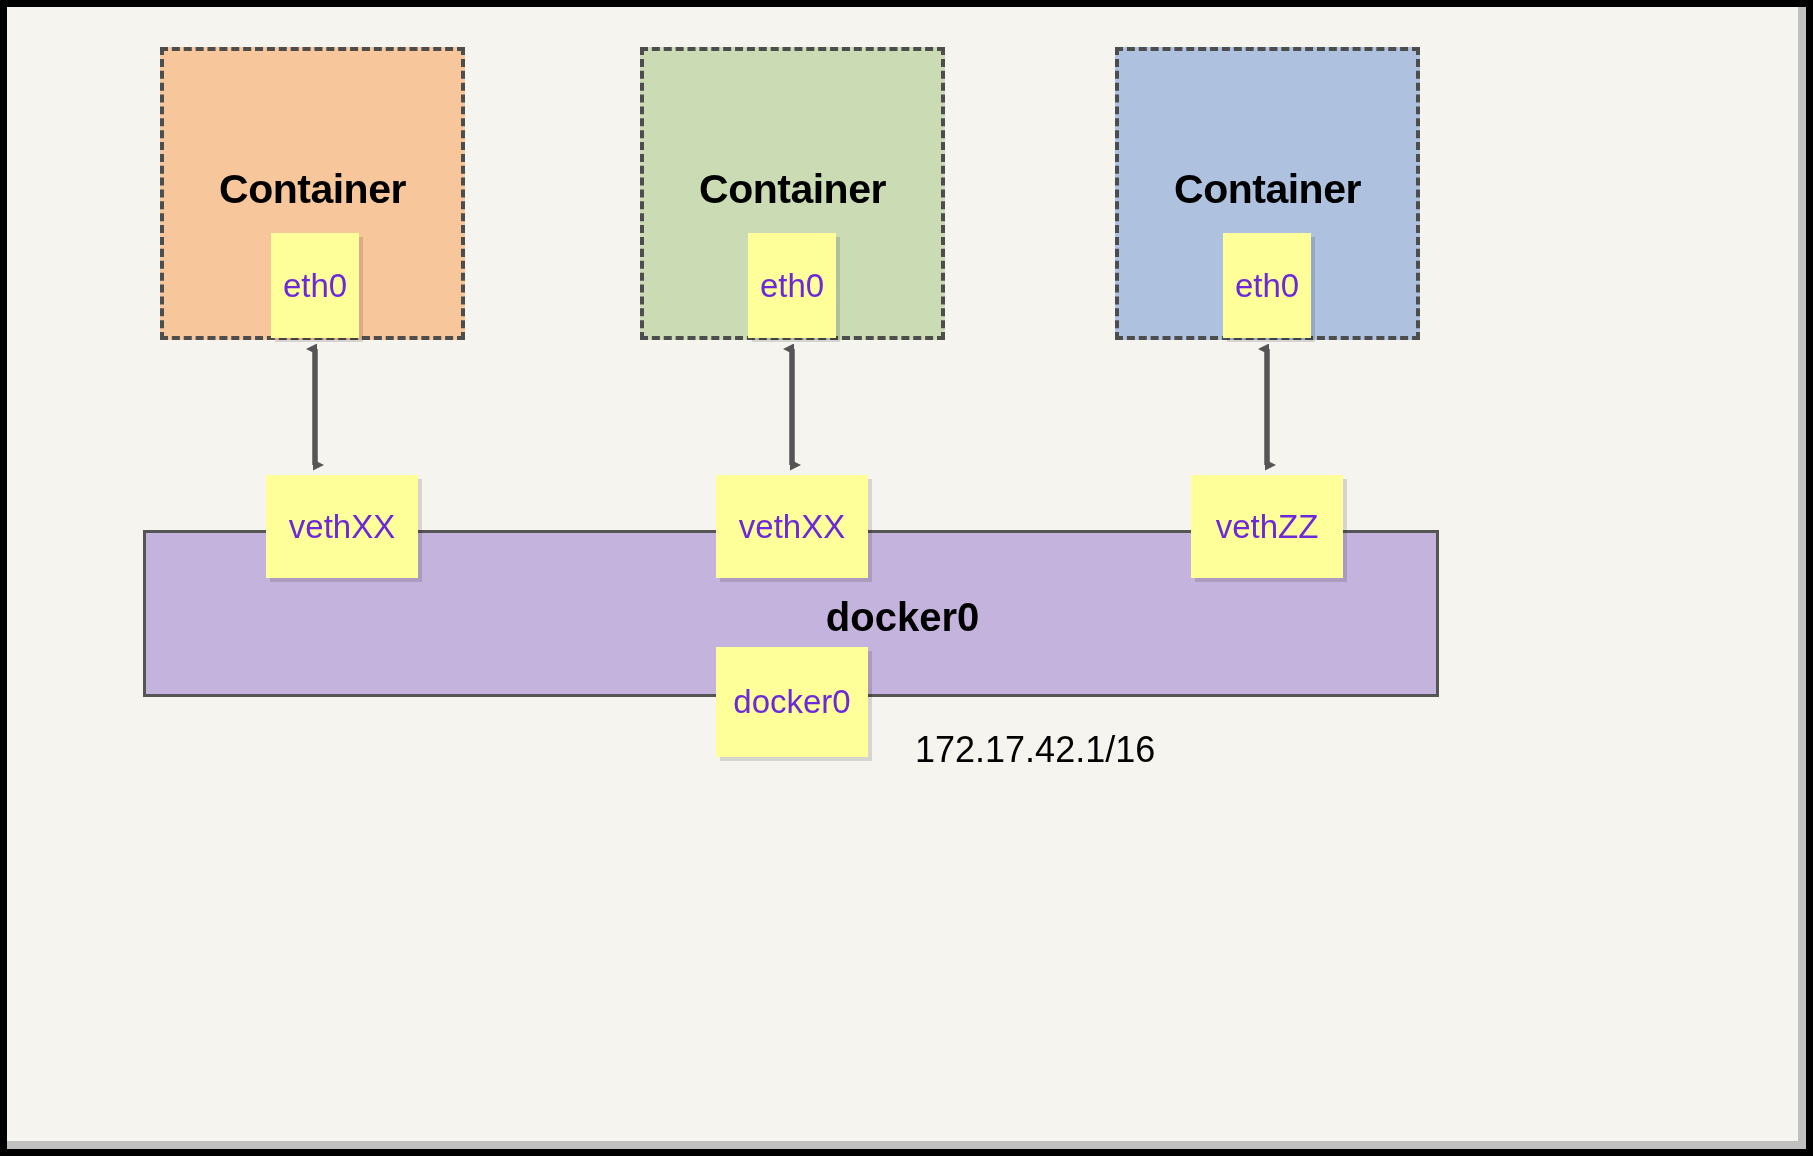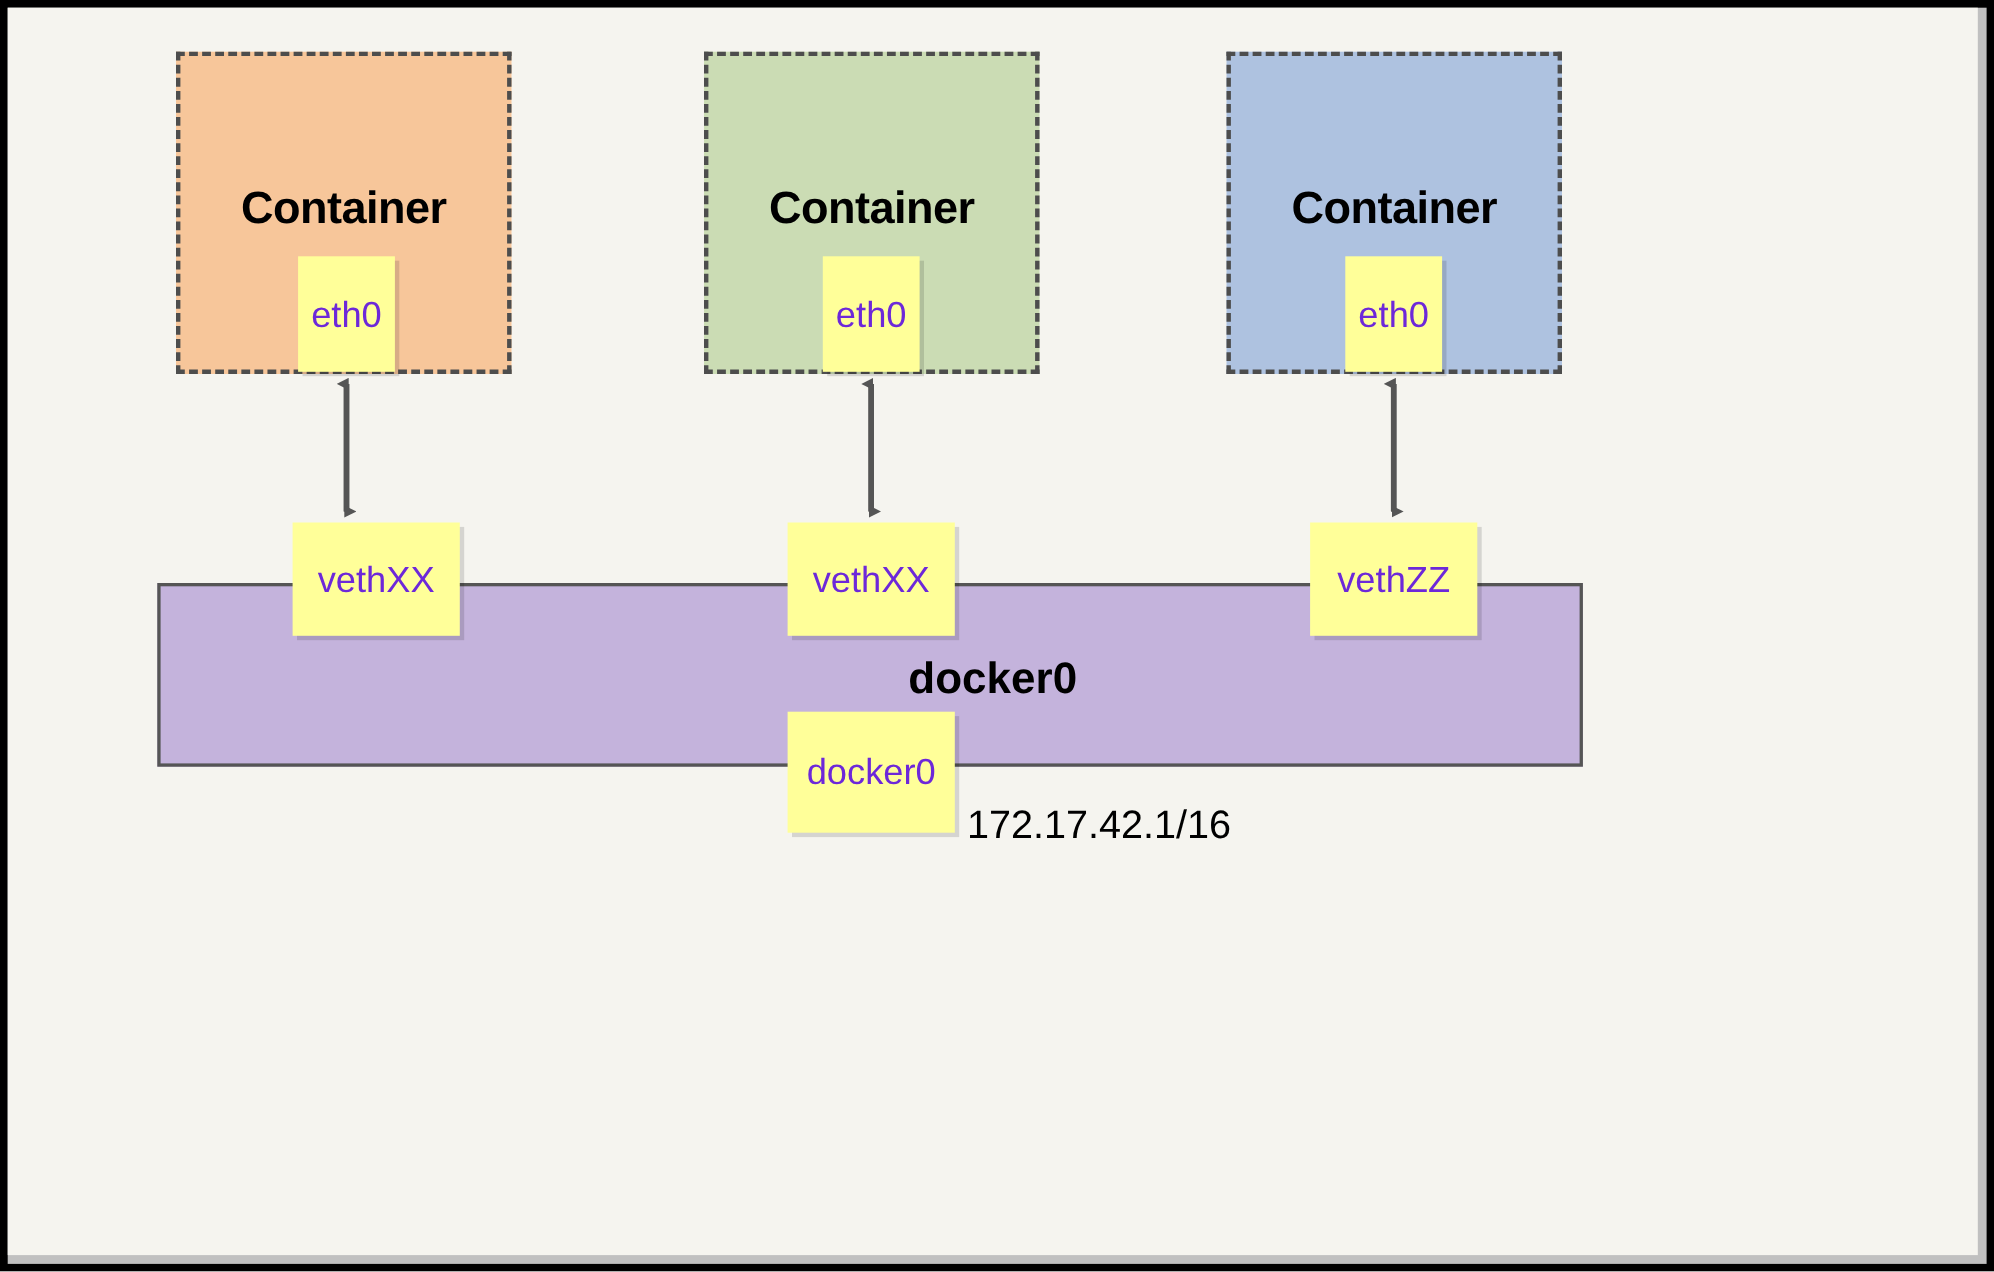--- a/index.html
+++ b/index.html
@@ -91,20 +91,21 @@
     color: #000000;
     z-index: 30;
   }
 
   #bridge-ip {
     position: absolute;
     font-size: 36px;
     color: #000000;
     z-index: 45;
     white-space: nowrap;
+    margin-left: 36px;
   }
 
   #host-os {
     position: absolute;
     left: 0;
     right: 0;
     text-align: center;
     font-size: 77px;
     color: #111111;
     letter-spacing: 1px;

